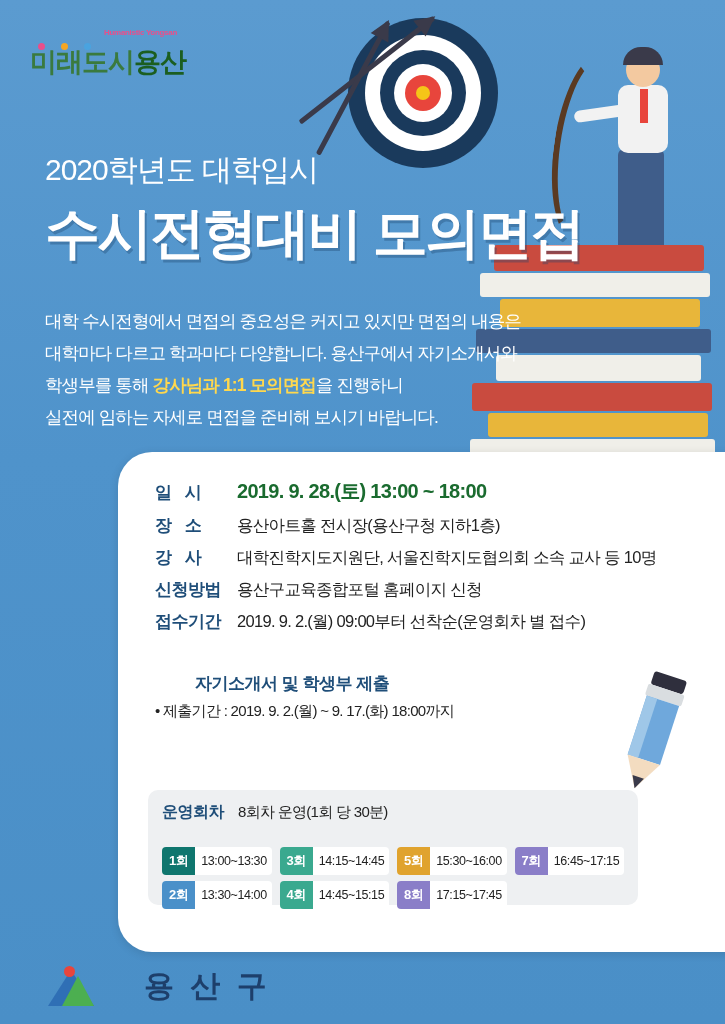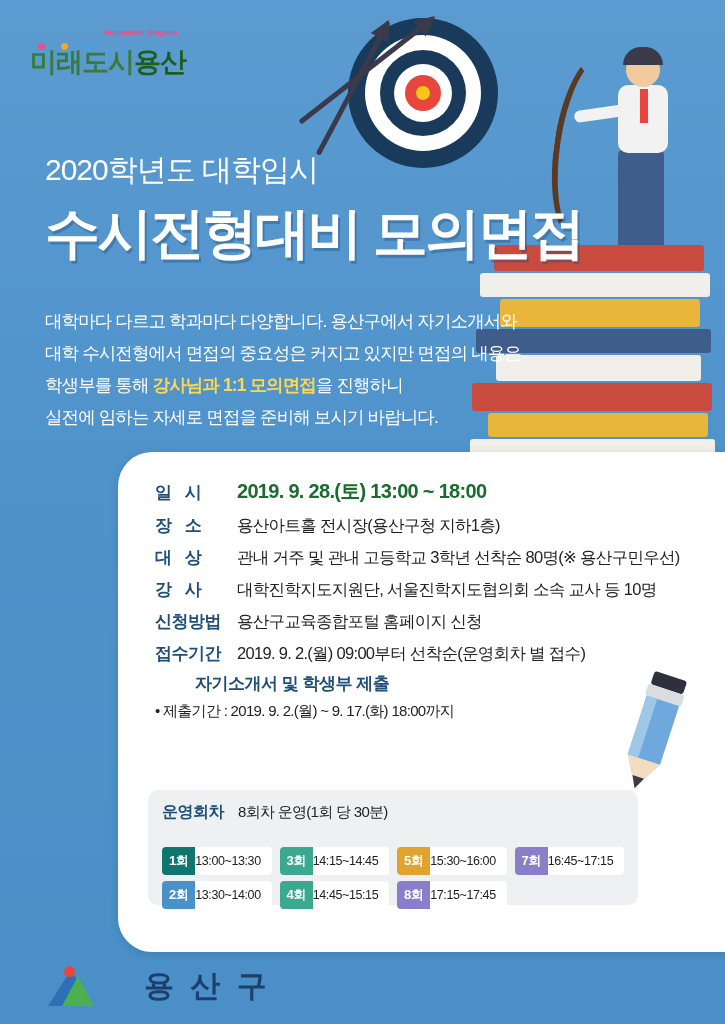--- a/index.html
+++ b/index.html
@@ -142,21 +142,21 @@
   }
   #sessions-head { display: flex; align-items: baseline; margin-bottom: 24px; }
   #sessions-head .lbl { color: #1f4e79; font-weight: bold; font-size: 16px; letter-spacing: -0.5px; margin-right: 14px;}
   #sessions-head .sub { font-size: 15px; color: #222; letter-spacing: -0.7px;}
   #grid { display: grid; grid-template-columns: repeat(4, 1fr); grid-auto-rows: 28px; gap: 6px 8px; }
   .cell { display: flex; align-items: center; background: #ffffff; border-radius: 4px; overflow: hidden; }
   .cell .no {
     color: #fff; font-size: 13px; font-weight: bold; padding: 0 7px;
     height: 100%; display: flex; align-items: center; letter-spacing: -0.5px;
   }
-  .cell .tm { font-size: 12.5px; color: #222; padding-left: 0; letter-spacing: -0.4px; }
+  .cell .tm { font-size: 12.5px; color: #222; padding-left: 6px; letter-spacing: -0.4px; }
 
   
   #contact {
     position: absolute; left: 0; top: 925px; width: 690px; text-align: right;
     font-size: 14.5px; color: #ffffff; letter-spacing: -0.7px;
   }
 
   
   #logo-bottom { position: absolute; left: 48px; top: 958px; width: 250px; height: 56px; display: flex; align-items: center; }
   #logo-bottom .mark {
@@ -229,38 +229,34 @@
   </div>
 
   <div id="card"></div>
 
   <div id="headline">
     <div id="year-line">2020학년도 대학입시</div>
     <div id="main-title">수시전형대비 모의면접</div>
   </div>
 
   <div id="desc">
+    <div>대학 수시전형에서 면접의 중요성은 커지고 있지만 면접의 내용은</div>
     <div>대학마다 다르고 학과마다 다양합니다. 용산구에서 자기소개서와</div>
-    <div>대학 수시전형에서 면접의 중요성은 커지고 있지만 면접의 내용은</div>
     <div><span>학생부를 통해 </span><span class="hl">강사님과 1:1 모의면접</span><span>을 진행하니</span></div>
     <div>실전에 임하는 자세로 면접을 준비해 보시기 바랍니다.</div>
   </div>
 
   <div id="info">
     <div class="irow" id="row-date">
       <div class="ilabel">일 시</div>
       <div class="ivalue">2019. 9. 28.(토) 13:00 ~ 18:00</div>
     </div>
     <div class="irow">
       <div class="ilabel">장 소</div>
       <div class="ivalue">용산아트홀 전시장(용산구청 지하1층)</div>
-    </div>
-    <div class="irow">
-      <div class="ilabel">대 상</div>
-      <div class="ivalue">관내 거주 및 관내 고등학교 3학년 선착순 80명(※ 용산구민우선)</div>
     </div>
     <div class="irow">
       <div class="ilabel">강 사</div>
       <div class="ivalue">대학진학지도지원단, 서울진학지도협의회 소속 교사 등 10명</div>
     </div>
     <div class="irow" id="row-apply">
       <div class="ilabel tight">신청방법</div>
       <div class="ivalue">용산구교육종합포털 홈페이지 신청</div>
     </div>
     <div class="irow" id="row-period">

